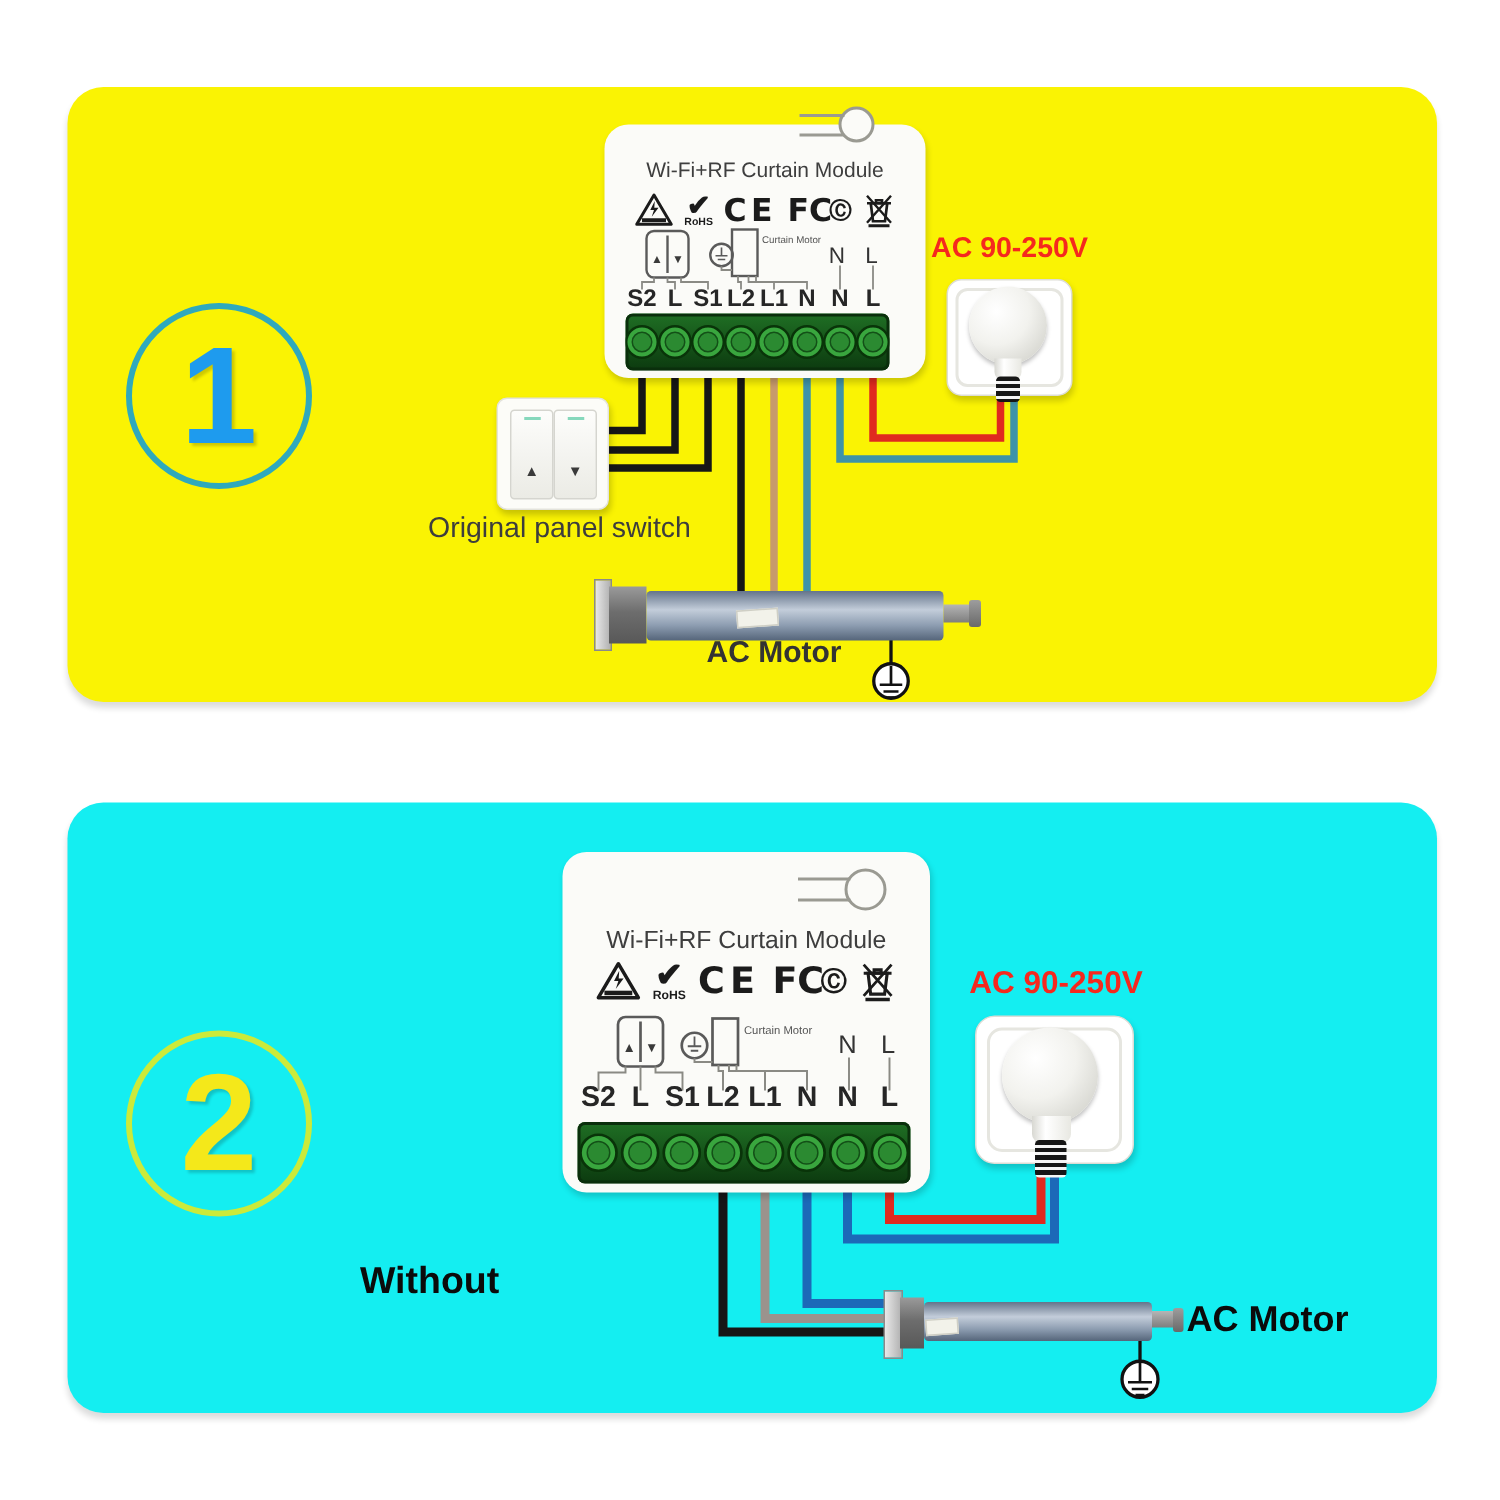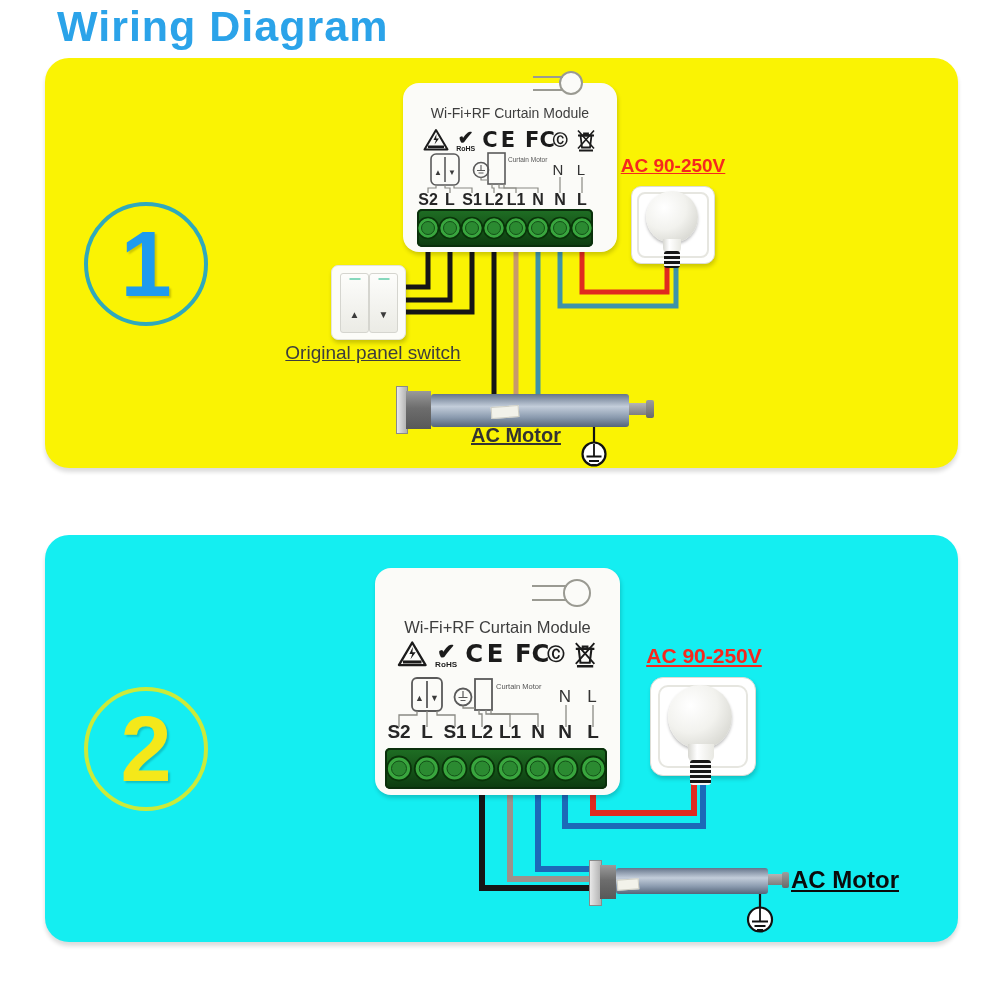--- a/index.html
+++ b/index.html
@@ -103,38 +103,37 @@
   .mot1 .sticker{left:95px;top:20px;width:26px;height:10px;}
   .mot1{left:396px;top:386px;width:260px;height:50px;}
   .mot2{left:589px;top:860px;width:202px;height:48px;}
   .mot2 .bracket{left:0;top:0;width:11px;height:44px;}
   .mot2 .head{left:11px;top:5px;width:16px;height:34px;}
   .mot2 .body{left:27px;top:8px;width:152px;height:26px;}
   .mot2 .shaft{left:179px;top:14px;width:14px;height:11px;}
   .mot2 .cap{left:193px;top:12px;width:7px;height:16px;}
   .mot2 .sticker{left:28px;top:19px;width:20px;height:9px;}
   
-  .lbl{position:absolute;z-index:4;text-decoration:underline;}
+  .lbl{position:absolute;z-index:4;}
   .power1{left:617px;top:155px;width:112px;text-align:center;font-size:19px;
           font-weight:bold;color:#F5281E;}
   .power2{left:634px;top:644px;width:140px;text-align:center;font-size:21px;
           font-weight:bold;color:#F5281E;}
   .switch-lbl{left:283px;top:342px;width:180px;text-align:center;font-size:19px;color:#3D3D3D;}
   .motor-lbl1{left:456px;top:424px;width:120px;text-align:center;font-size:20px;
               font-weight:bold;color:#333;}
   .motor-lbl2{left:791px;top:866px;font-size:24px;font-weight:bold;color:#0b0b0b;}
   .noswitch{left:240px;top:838px;font-size:25px;font-weight:bold;color:#0b0b0b;line-height:32px;}
   svg text{font-family:"Liberation Sans",sans-serif;}
 </style>
 </head>
 <body>
 
 <div class="canvas">
 
-  <div class="page-title">Wiring Diagram</div>
 
   <div class="panel p1"></div>
   <div class="panel p2"></div>
 
   <div class="badge b1">1</div>
   <div class="badge b2">2</div>
 
   <svg class="wires" width="1000" height="1000" viewBox="0 0 1000 1000">
 
     <g fill="none" stroke-width="5">
@@ -377,15 +376,16 @@
     <div class="cap"></div>
     <div class="sticker"></div>
   </div>
 
   <div class="lbl power1">AC 90-250V</div>
   <div class="lbl power2">AC 90-250V</div>
   <div class="lbl switch-lbl">Original panel switch</div>
   <div class="lbl motor-lbl1">AC Motor</div>
   <div class="lbl motor-lbl2">AC Motor</div>
   <div class="lbl noswitch">
+    <div>Without</div>
   </div>
 
 </div>
 
 </body></html>

